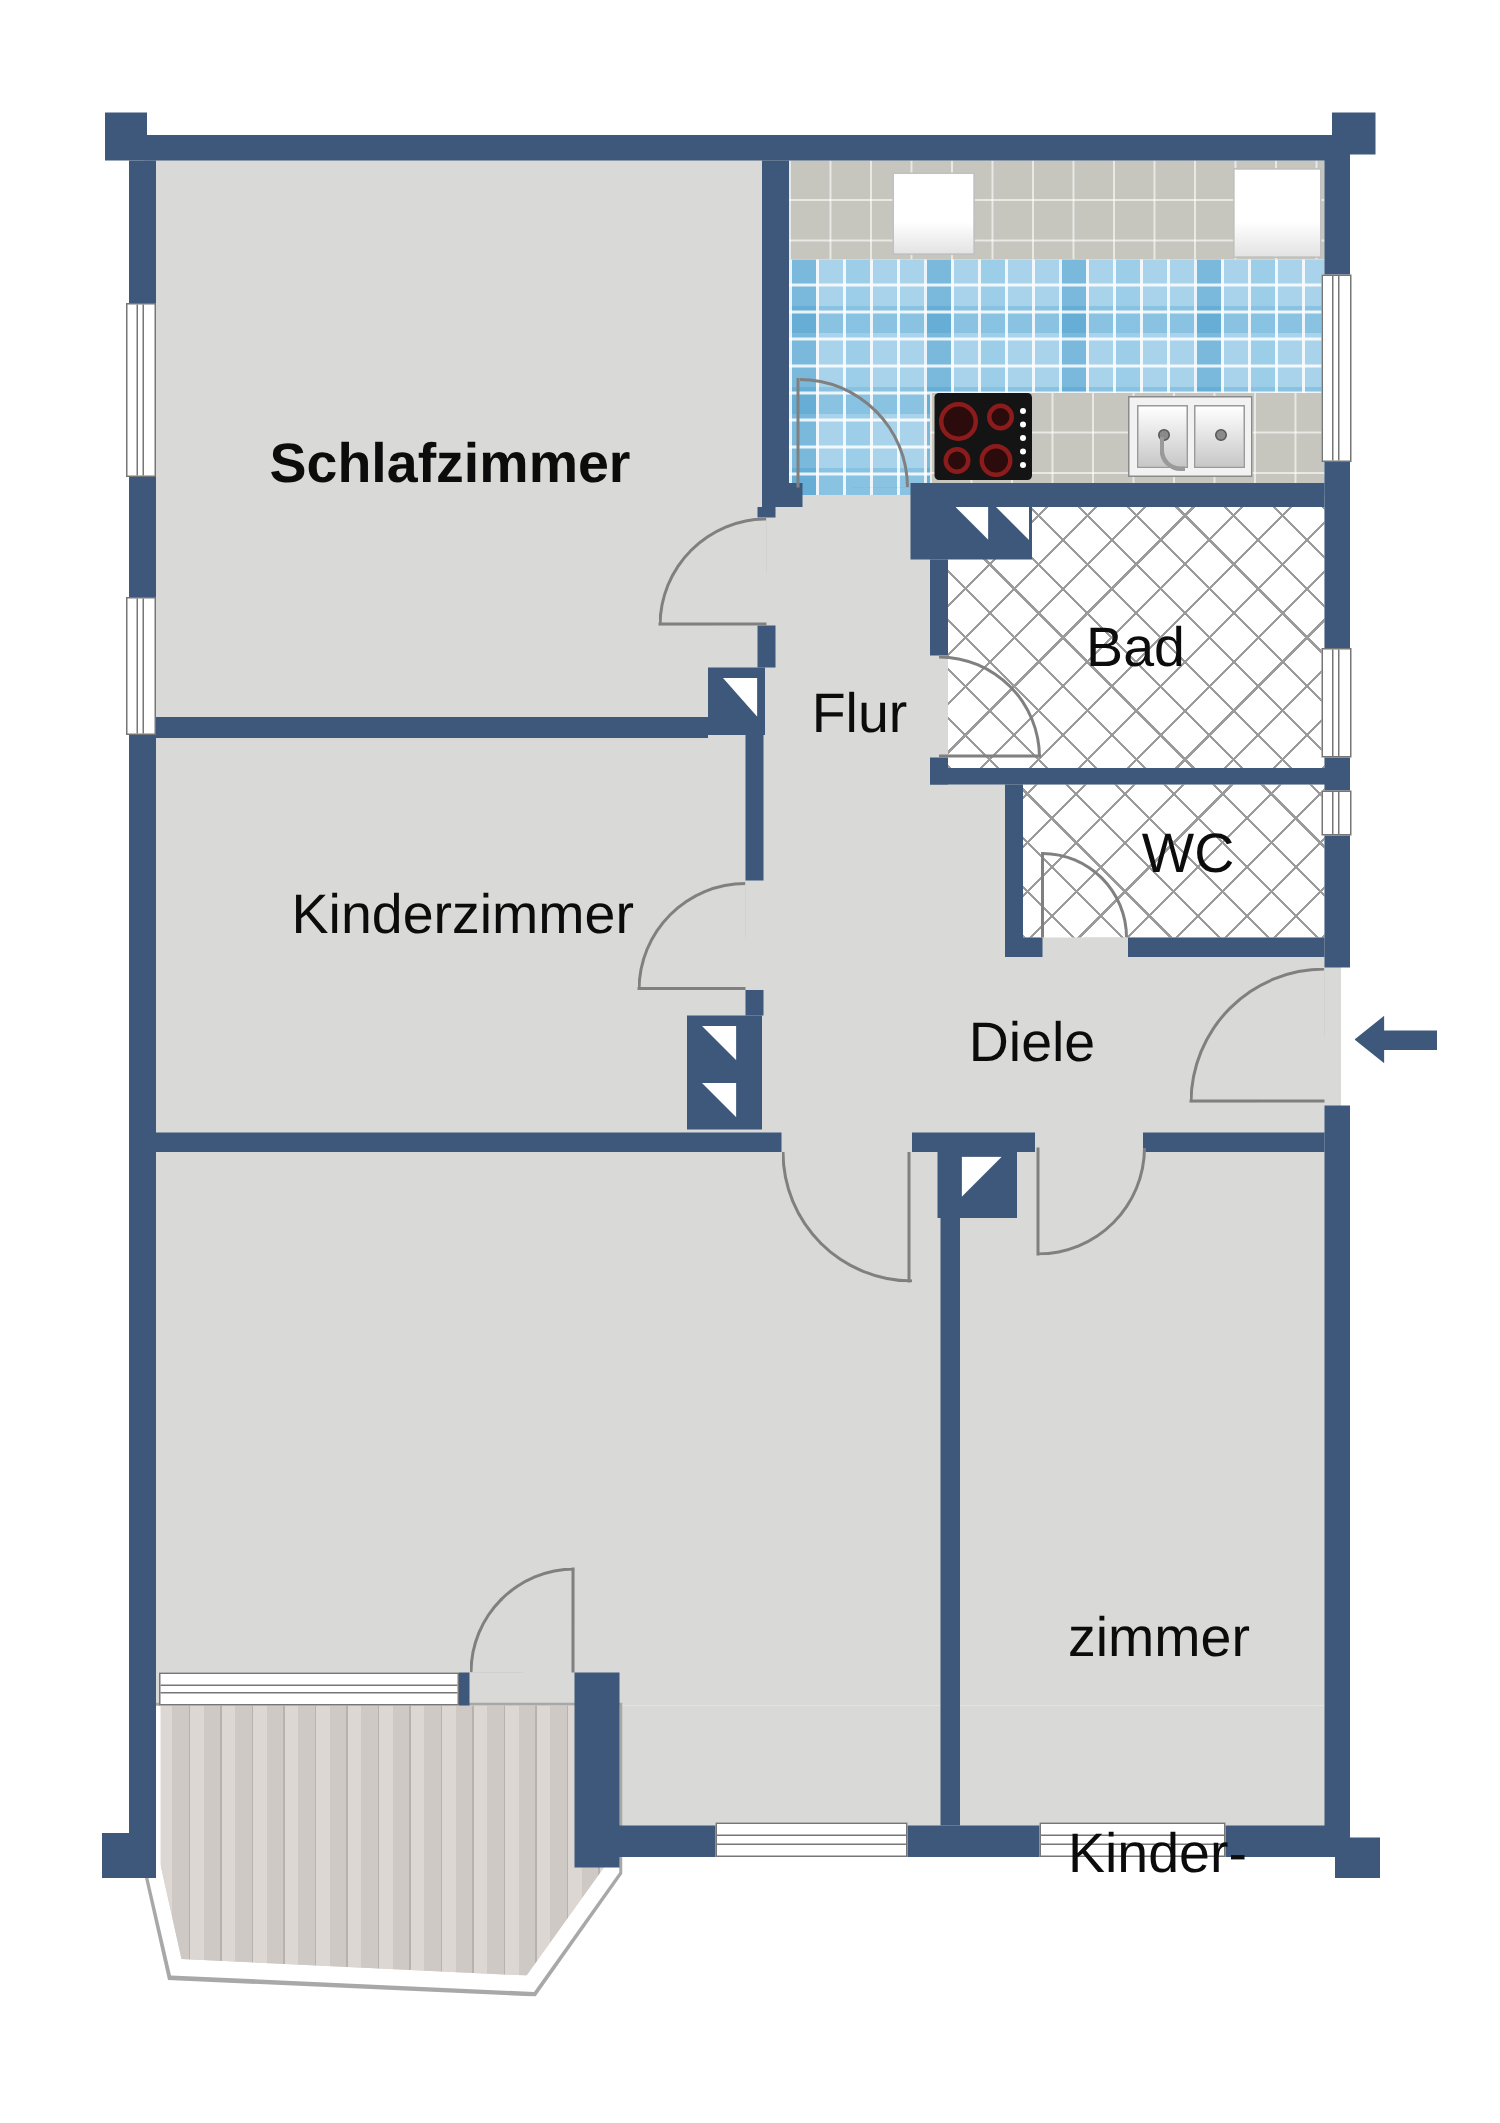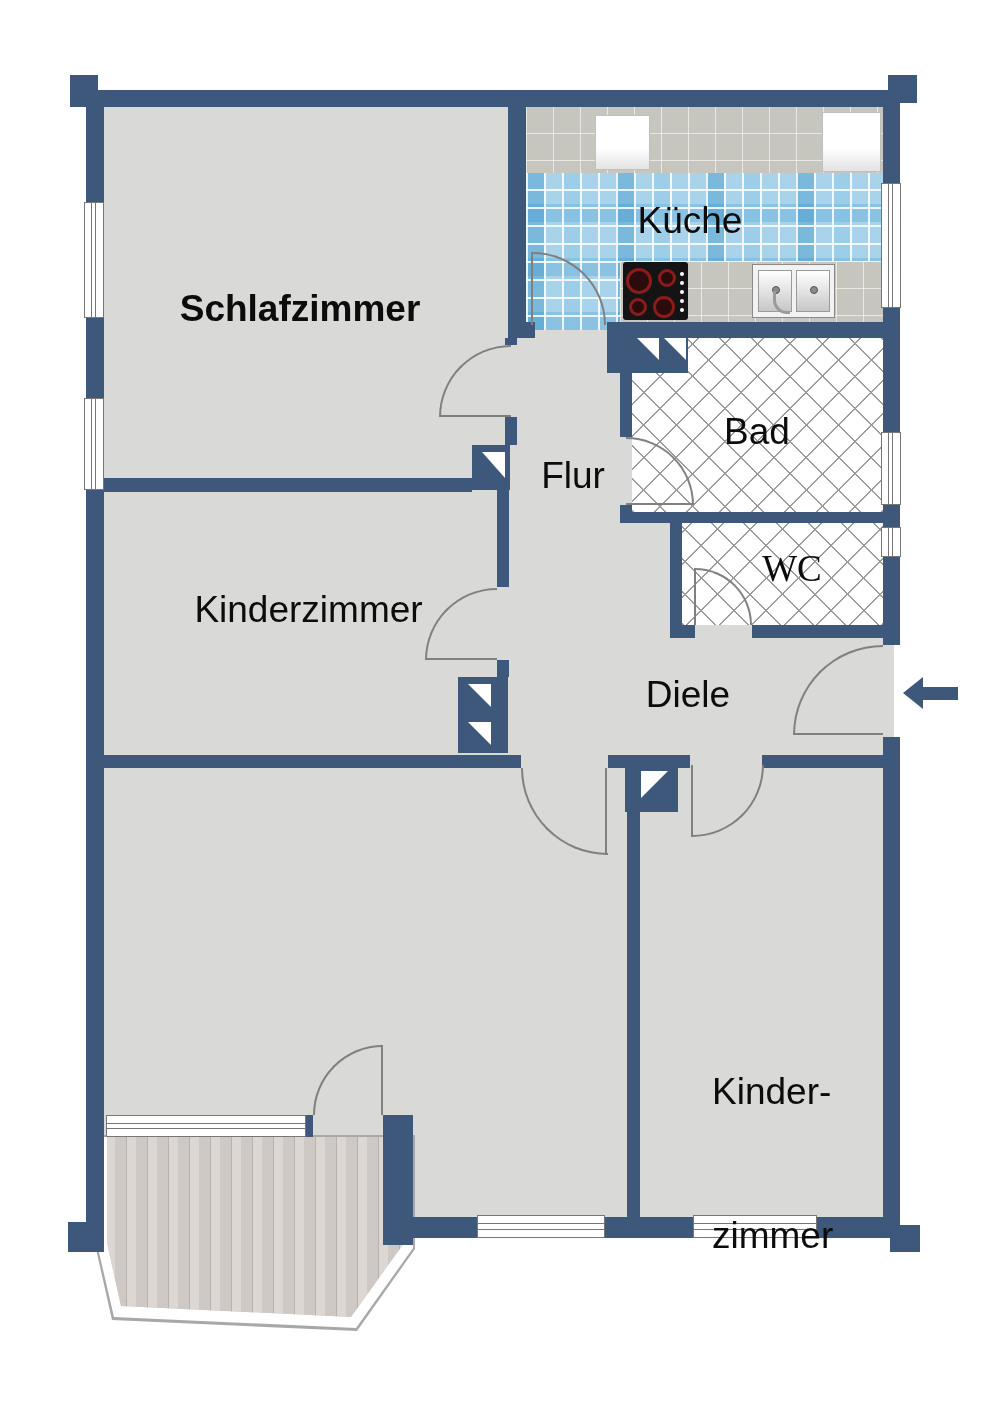--- a/index.html
+++ b/index.html
@@ -205,24 +205,23 @@
   <div class="arc br" style="left:692px;top:765px;width:72px;height:72px;"></div>
   <div class="leaf" style="left:691px;top:765px;width:2px;height:72px;"></div>
 
   <div class="arc tl" style="left:313px;top:1045px;width:70px;height:70px;"></div>
   <div class="leaf" style="left:381px;top:1045px;width:2px;height:70px;"></div>
 
   <div class="arrow-head" style="left:903px;top:677px;width:20px;height:32px;"></div>
   <div class="arrow-shaft" style="left:921px;top:687px;width:37px;height:13px;"></div>
 
   <div class="room-label" style="left:130px;top:288px;width:340px;font-weight:bold;">Schlafzimmer</div>
-  <div class="room-label" style="left:600px;top:200px;width:180px;">Küche</div>
   <div class="room-label" style="left:700px;top:411px;width:114px;">Bad</div>
   <div class="room-label" style="left:516px;top:455px;width:114px;">Flur</div>
-  <div class="room-label" style="left:735px;top:548px;width:114px;font-family:Liberation Serif, serif;">WC</div>
+  <div class="room-label" style="left:735px;top:548px;width:114px;">WC</div>
   <div class="room-label" style="left:618px;top:674px;width:140px;">Diele</div>
   <div class="room-label" style="left:121px;top:589px;width:375px;">Kinderzimmer</div>
   <div class="room-label" style="left:712px;top:972px;width:170px;text-align:left;line-height:48px;">
+    <span style="display:block;">zimmer</span>
     <span style="display:block;">Kinder-</span>
-    <span style="display:block;">zimmer</span>
   </div>
 
 </div>
 
 </body></html>

